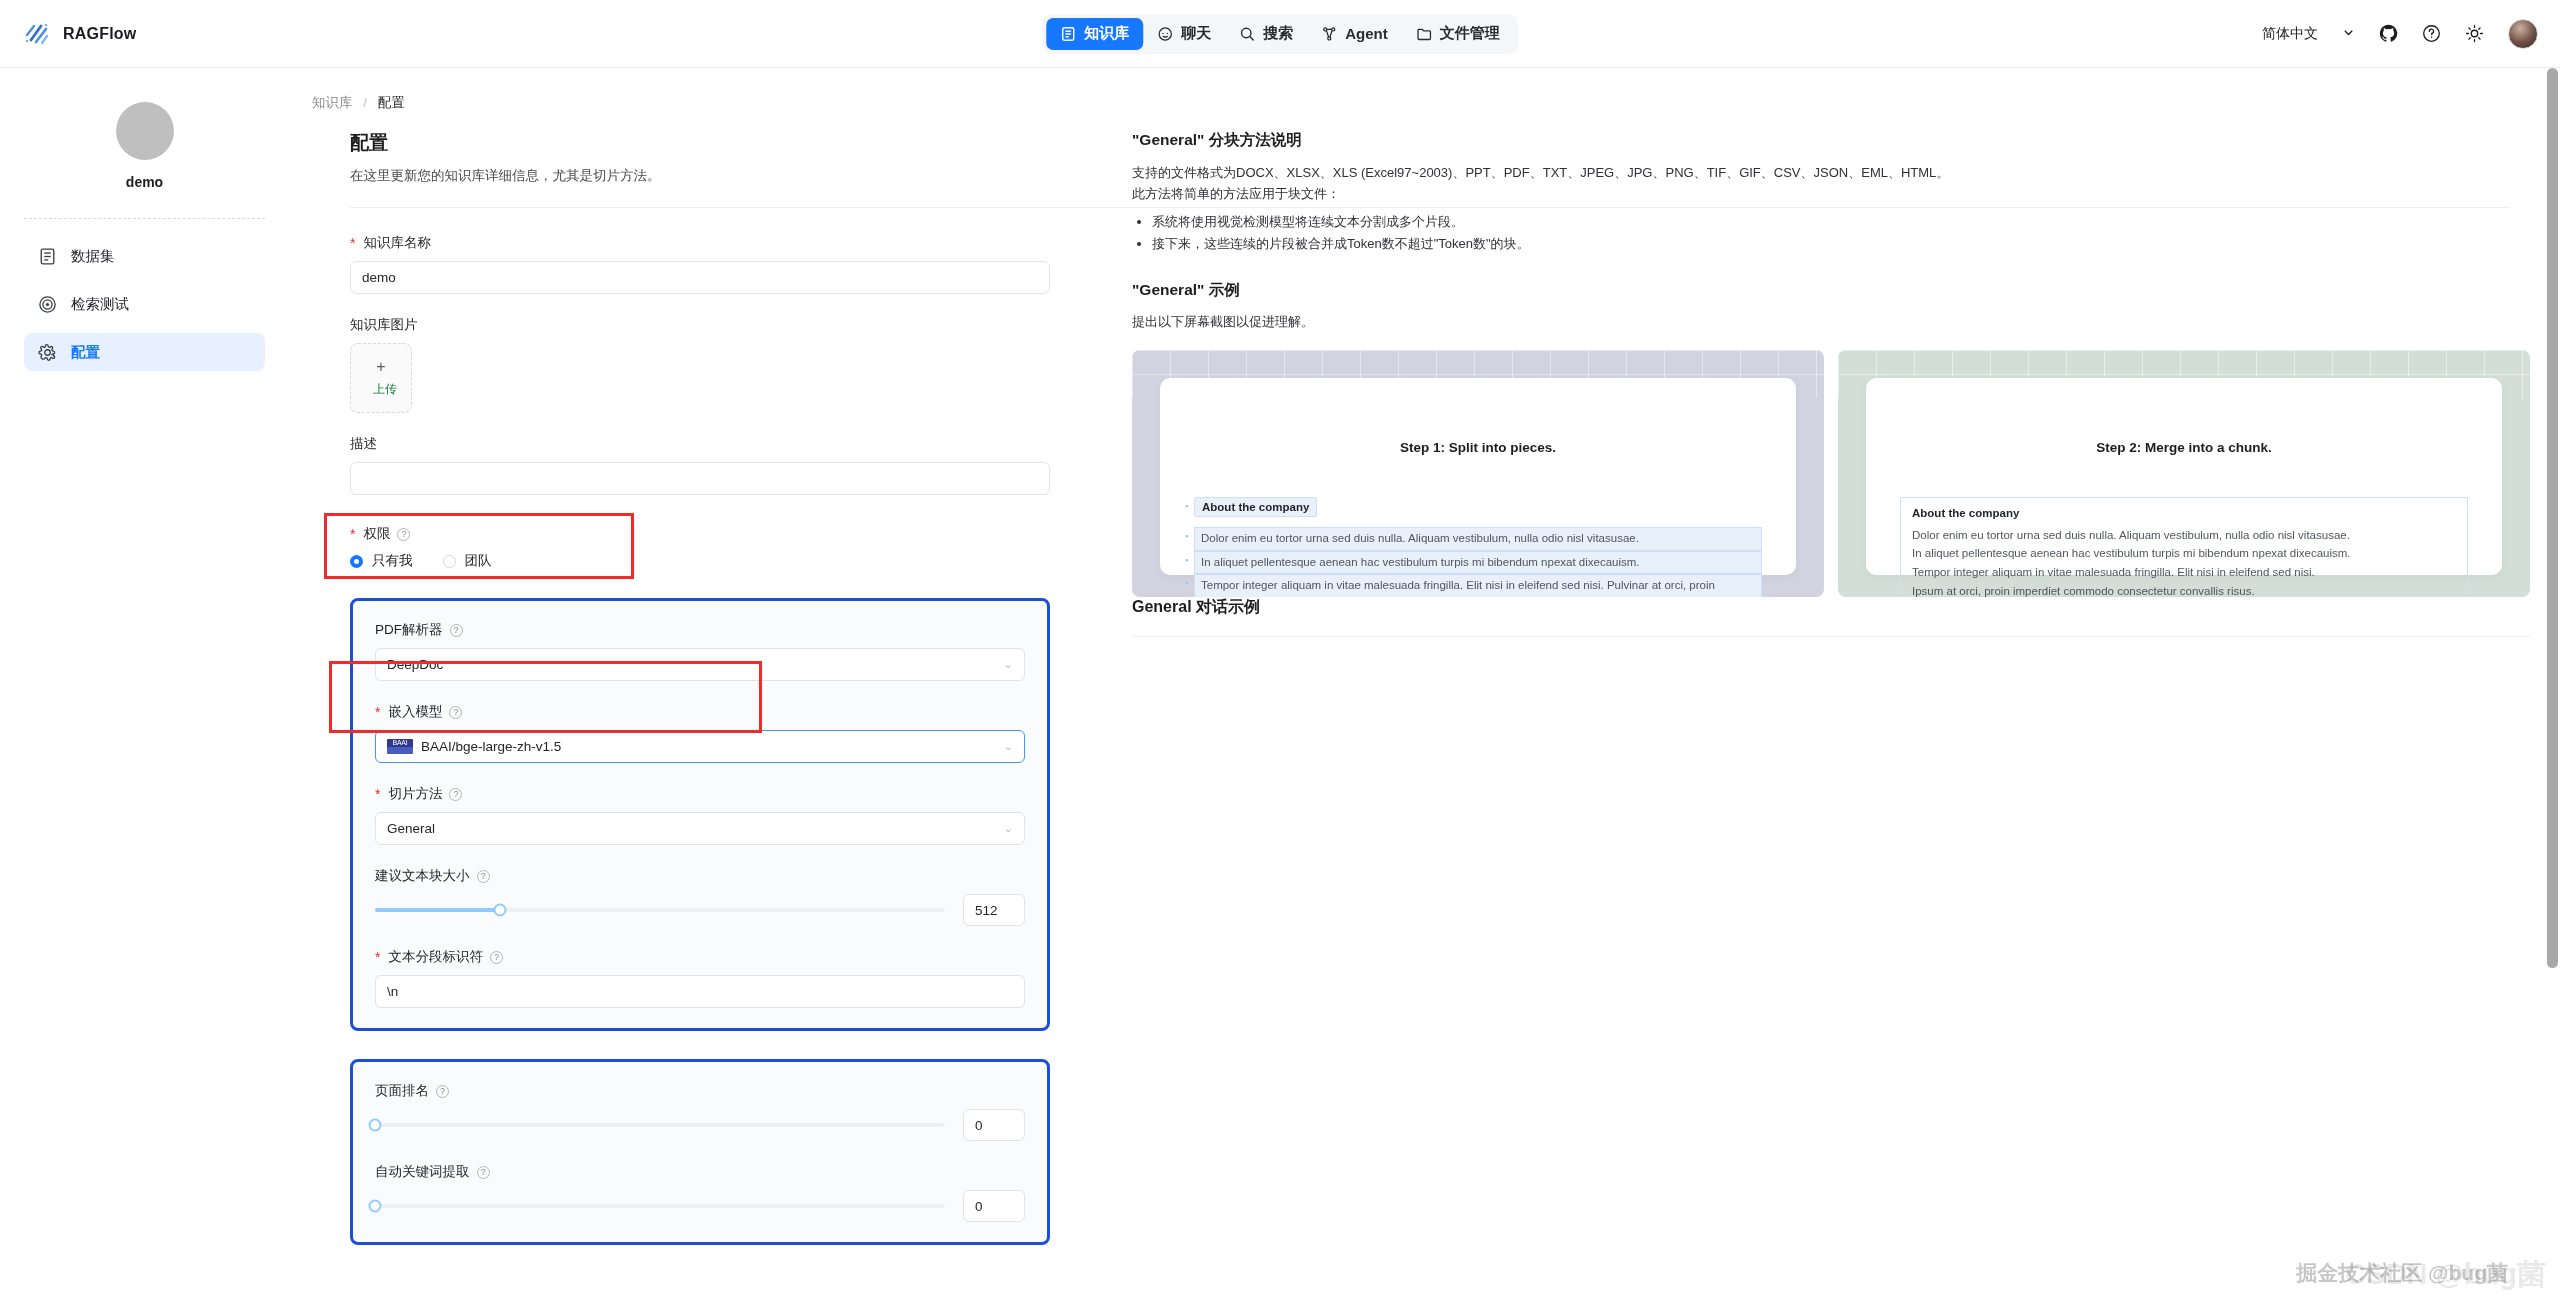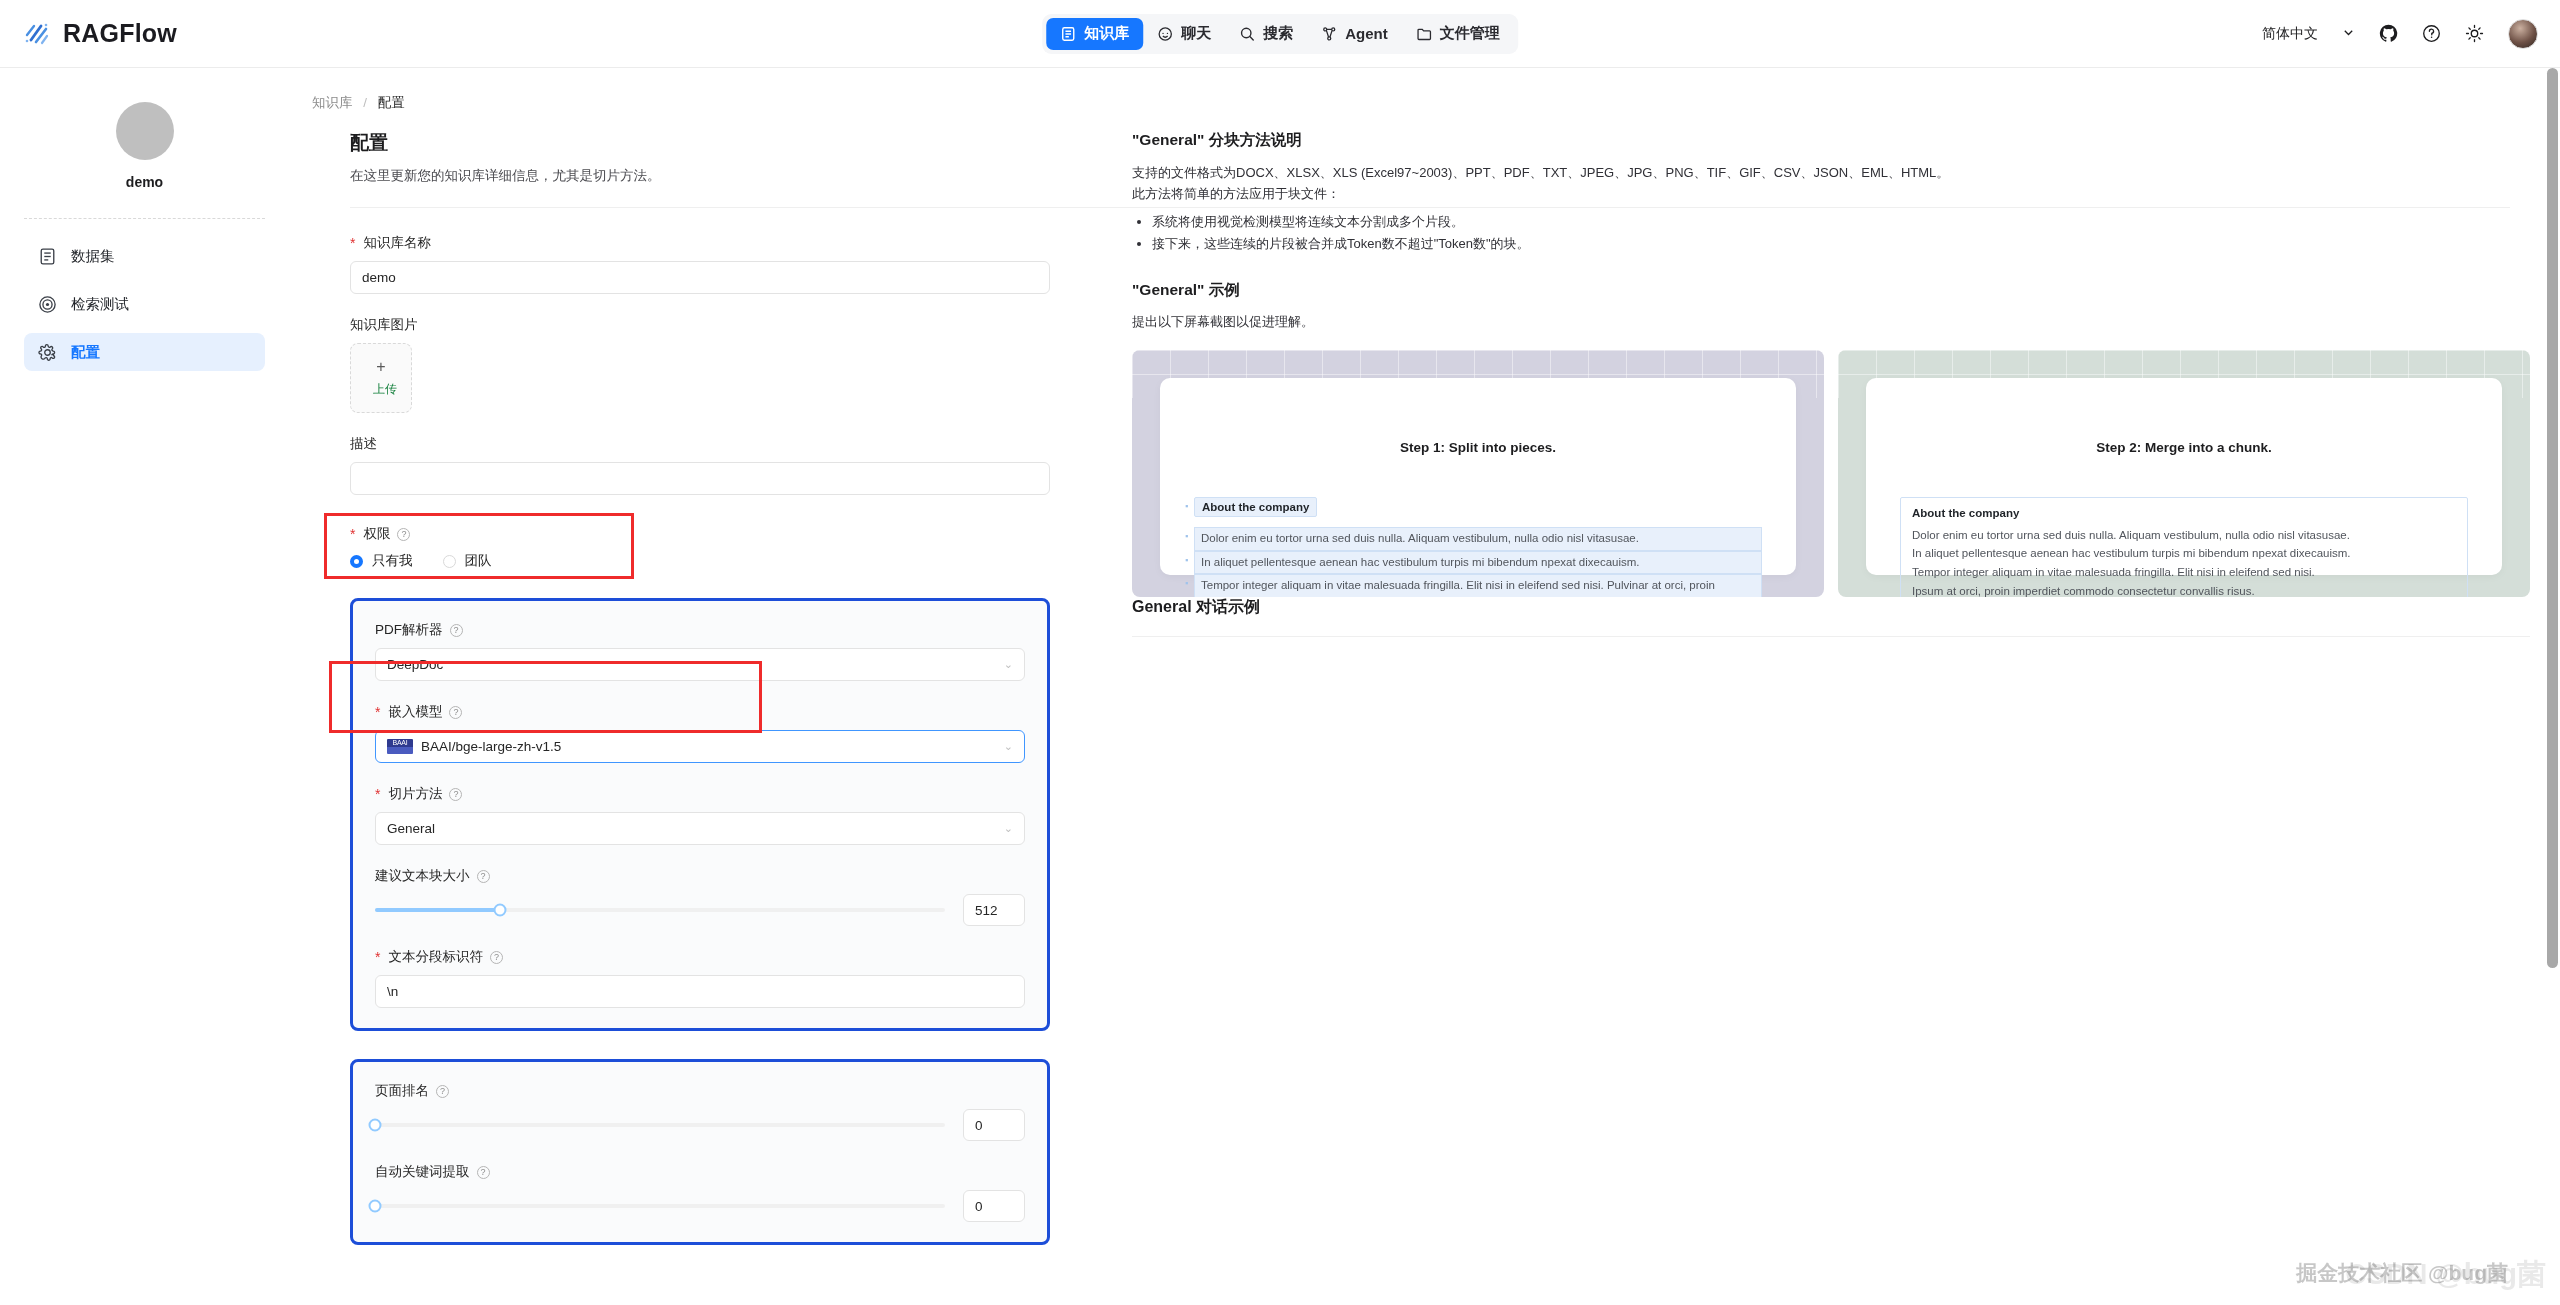--- a/index.html
+++ b/index.html
@@ -14,21 +14,21 @@
   
   .topbar {
     height: 68px; width: 100%;
     display: flex; align-items: center;
     border-bottom: 1px solid #ececec;
     background: #fff;
     position: relative;
   }
   .brand { display: flex; align-items: center; gap: 11px; padding-left: 22px; }
   .brand-logo { width: 30px; height: 30px; position: relative; }
-  .brand-name { font-size: 25px; font-weight: 700; letter-spacing: .2px; color: #1b1b20; }
+  .brand-name { font-size: 16px; font-weight: 700; letter-spacing: .2px; color: #1b1b20; }
 
   .nav-pill {
     position: absolute; left: 50%; transform: translateX(-50%);
     display: flex; align-items: center;
     background: #f5f6f8; border-radius: 9px; padding: 4px;
     height: 40px;
   }
   .nav-item {
     display: flex; align-items: center; gap: 8px;
     height: 32px; padding: 0 14px; border-radius: 7px;

